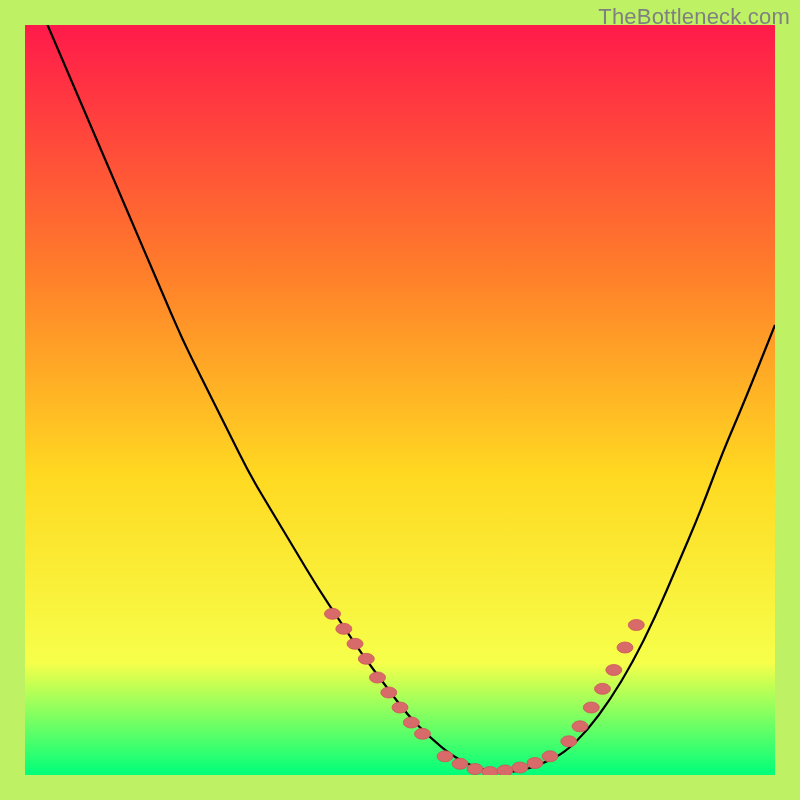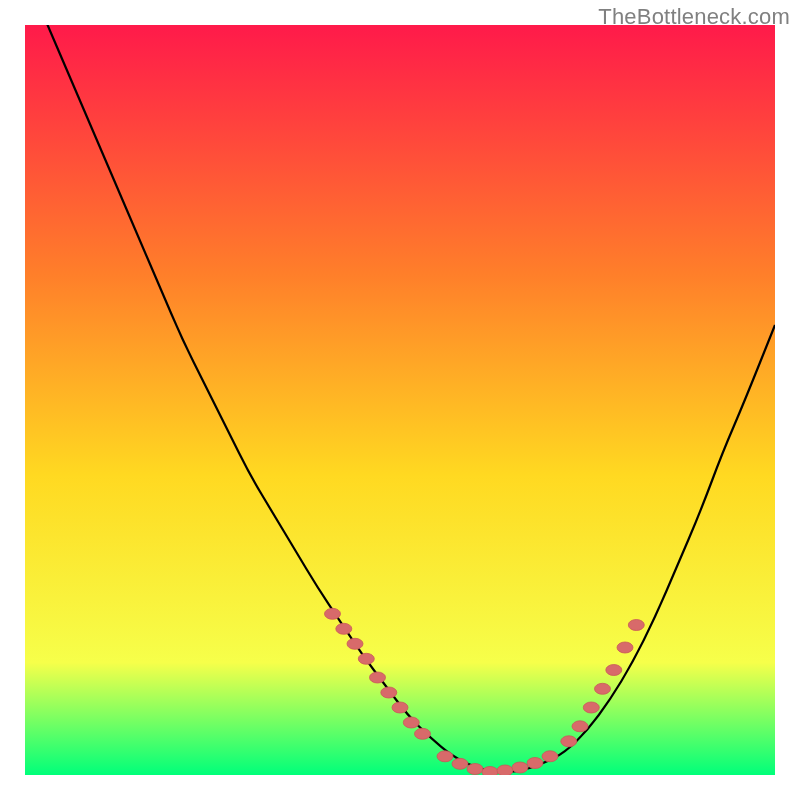--- a/index.html
+++ b/index.html
@@ -8,21 +8,21 @@
     width: 800px;
     height: 800px;
     background: #000;
     overflow: hidden;
     font-family: Arial, Helvetica, sans-serif;
   }
   .stage {
     position: relative;
     width: 800px;
     height: 800px;
-    background: #ffffff;
+    background: #bef264;
     text-align: right;
   }
   .watermark {
     position: absolute;
     top: 4px;
     right: 10px;
     color: #808080;
     font-size: 22px;
     letter-spacing: 0.2px;
     font-weight: 400;

